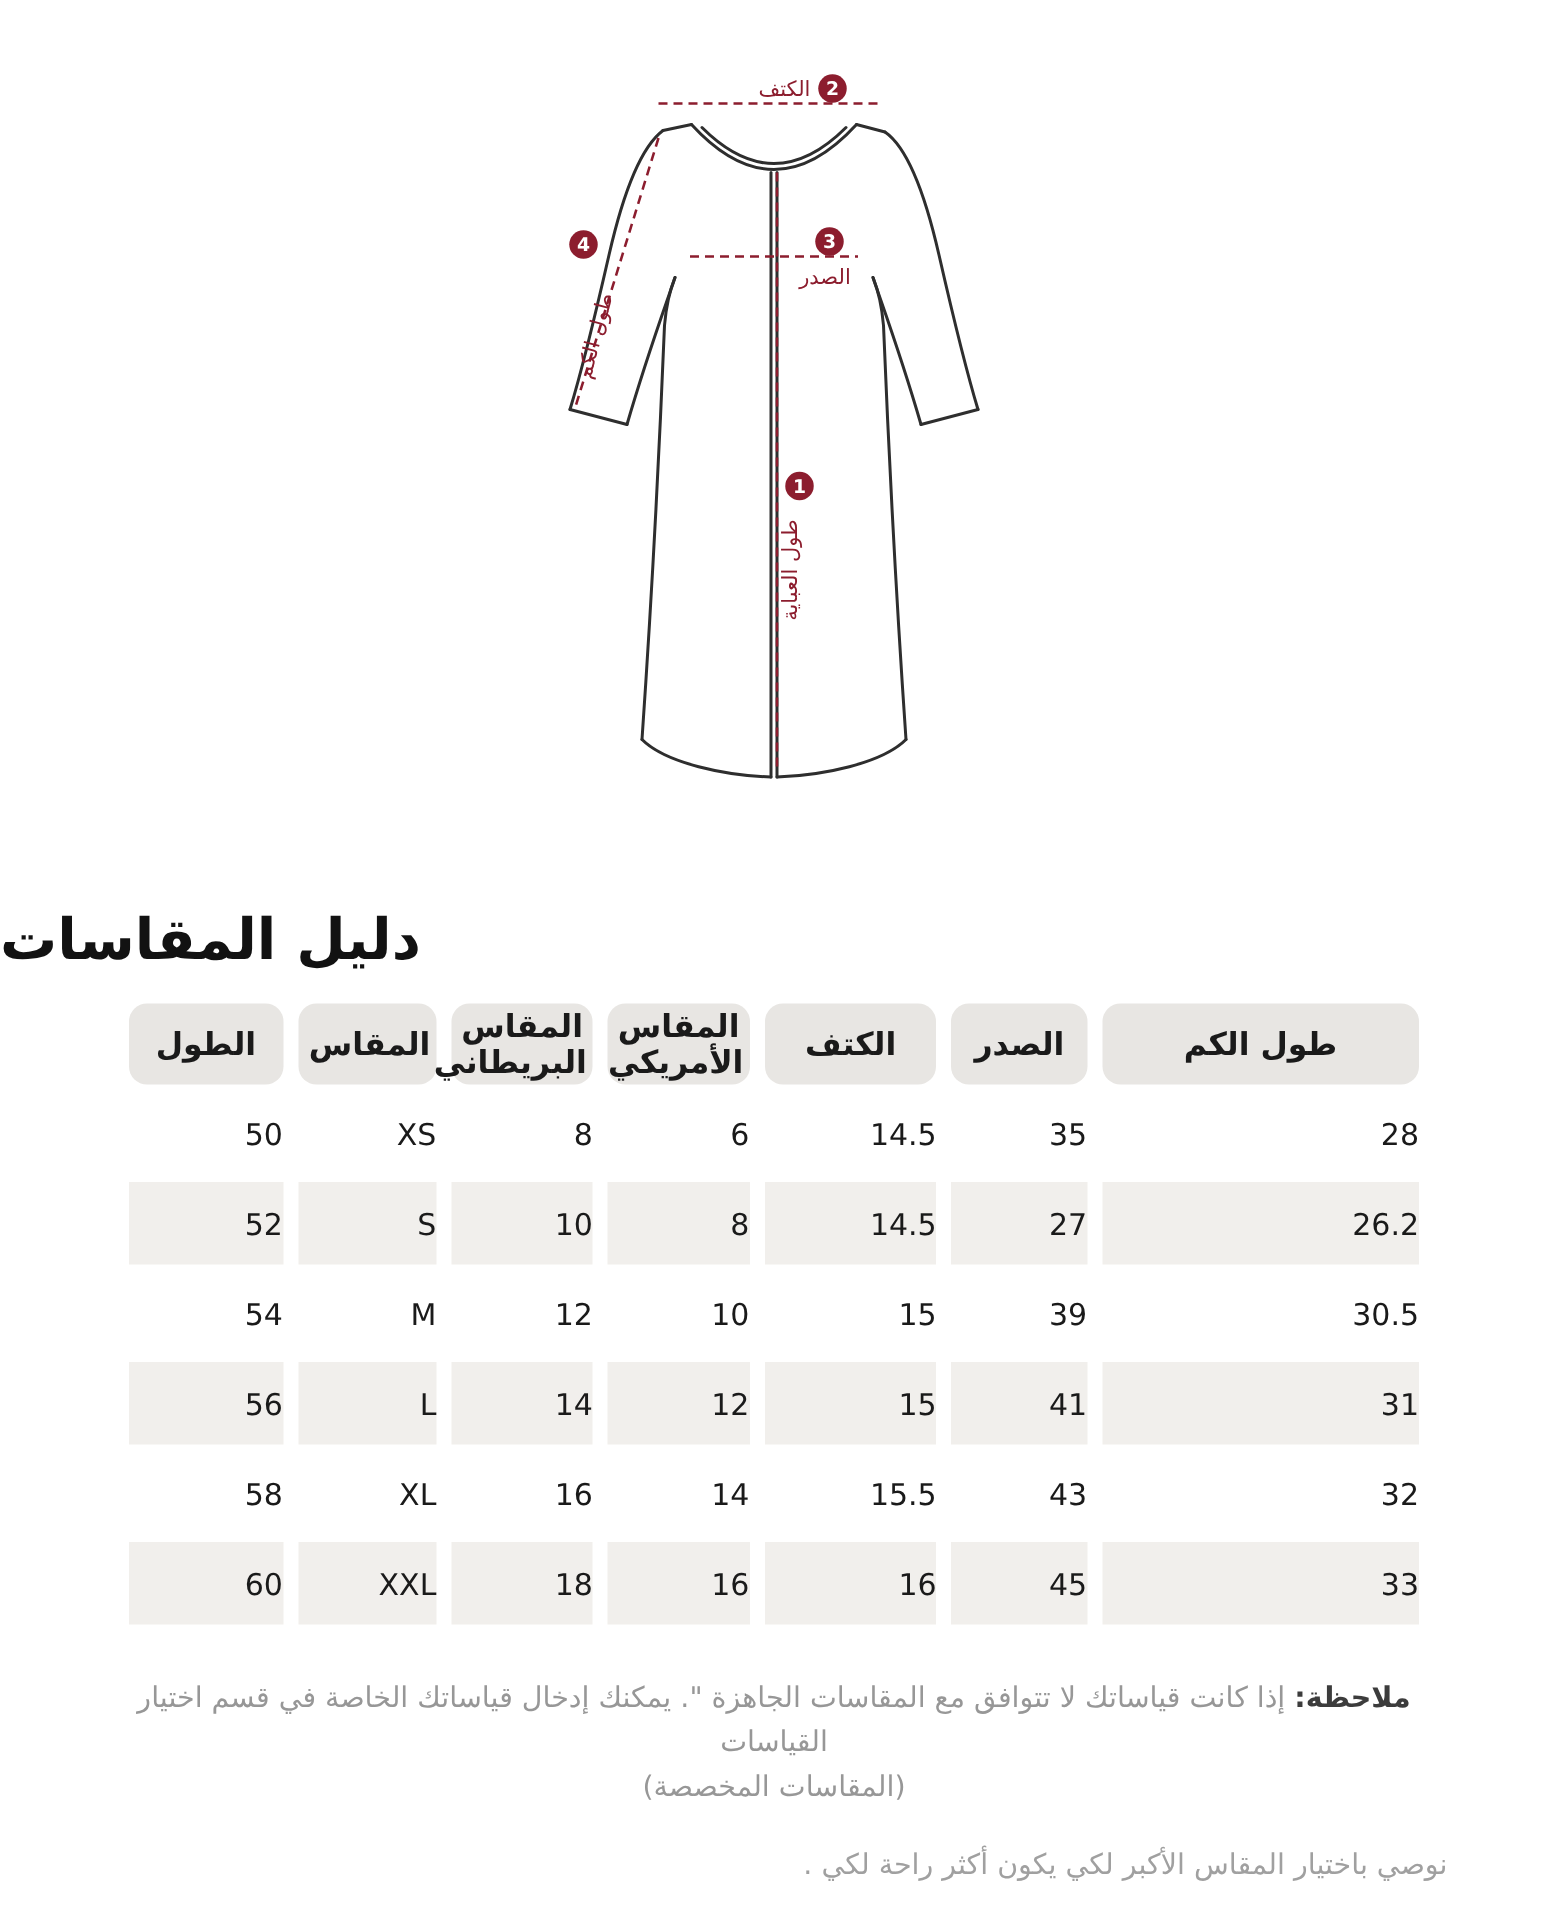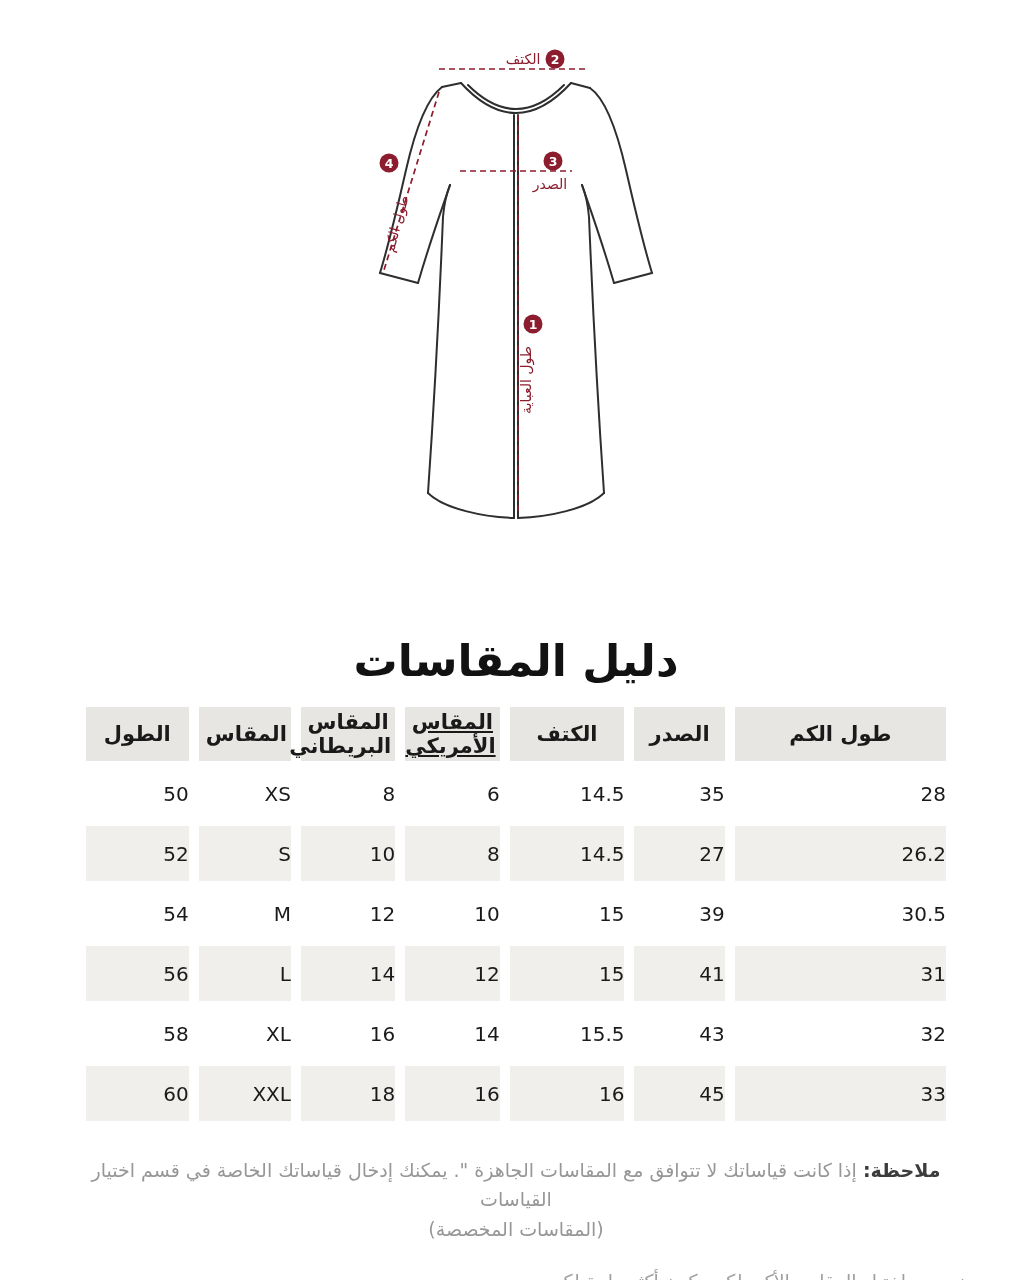--- a/index.html
+++ b/index.html
@@ -16,39 +16,39 @@
   
   .illustration{position:relative;height:560px;}
   .illustration svg{display:block;margin:35px auto 0;}
   .dress{fill:none;stroke:#2e2e2e;stroke-width:2;stroke-linejoin:round;stroke-linecap:round;}
   .dash{fill:none;stroke:var(--accent);stroke-width:1.7;stroke-dasharray:6 4;}
   .marker-dot{fill:var(--accent);}
   .marker-num{fill:#ffffff;font-size:12.5px;font-weight:bold;text-anchor:middle;}
   .marker-label{fill:var(--accent);font-size:14px;direction:rtl;}
   
   .page-title{
-    text-align:center;font-size:44px;font-weight:bold;color:#121212;
-    margin-top:40px;letter-spacing:0;
+    text-align:left;font-size:38px;font-weight:bold;color:#121212;
+    margin-top:9px;letter-spacing:0;
   }
   
   .table-wrap{width:880px;margin:16px auto 0;}
   table{border-collapse:separate;border-spacing:10px 5px;width:100%;table-layout:fixed;}
   th{
     background:var(--header-bg);height:54px;font-size:21px;font-weight:bold;
-    text-align:center;vertical-align:middle;line-height:1.15;padding:2px 4px;
+    text-align:center;vertical-align:middle;line-height:1.15;padding:2px 4px;border-radius:12px;
   }
   td{
     height:55px;font-size:20px;text-align:right;vertical-align:middle;
     background:transparent;
   }
   tr.alt td{background:var(--row-alt-bg);}
   .col-sleeve{width:206px;}
   .col-chest{width:88px;}
   .col-shoulder{width:112px;}
-  .col-us{width:92px;text-decoration:underline;}
+  .col-us{width:92px;}
   .col-uk{width:92px;}
   .col-size{width:90px;text-align:right;}
   .col-length{width:100px;}
   
   .note{
     margin:30px auto 0;max-width:920px;text-align:center;
     font-size:19px;line-height:1.55;color:#979797;
   }
   .note b{color:#3c3c3c;margin-top:16px;}
   .qa{margin-top:26px;padding:0 67px;text-align:right;}

